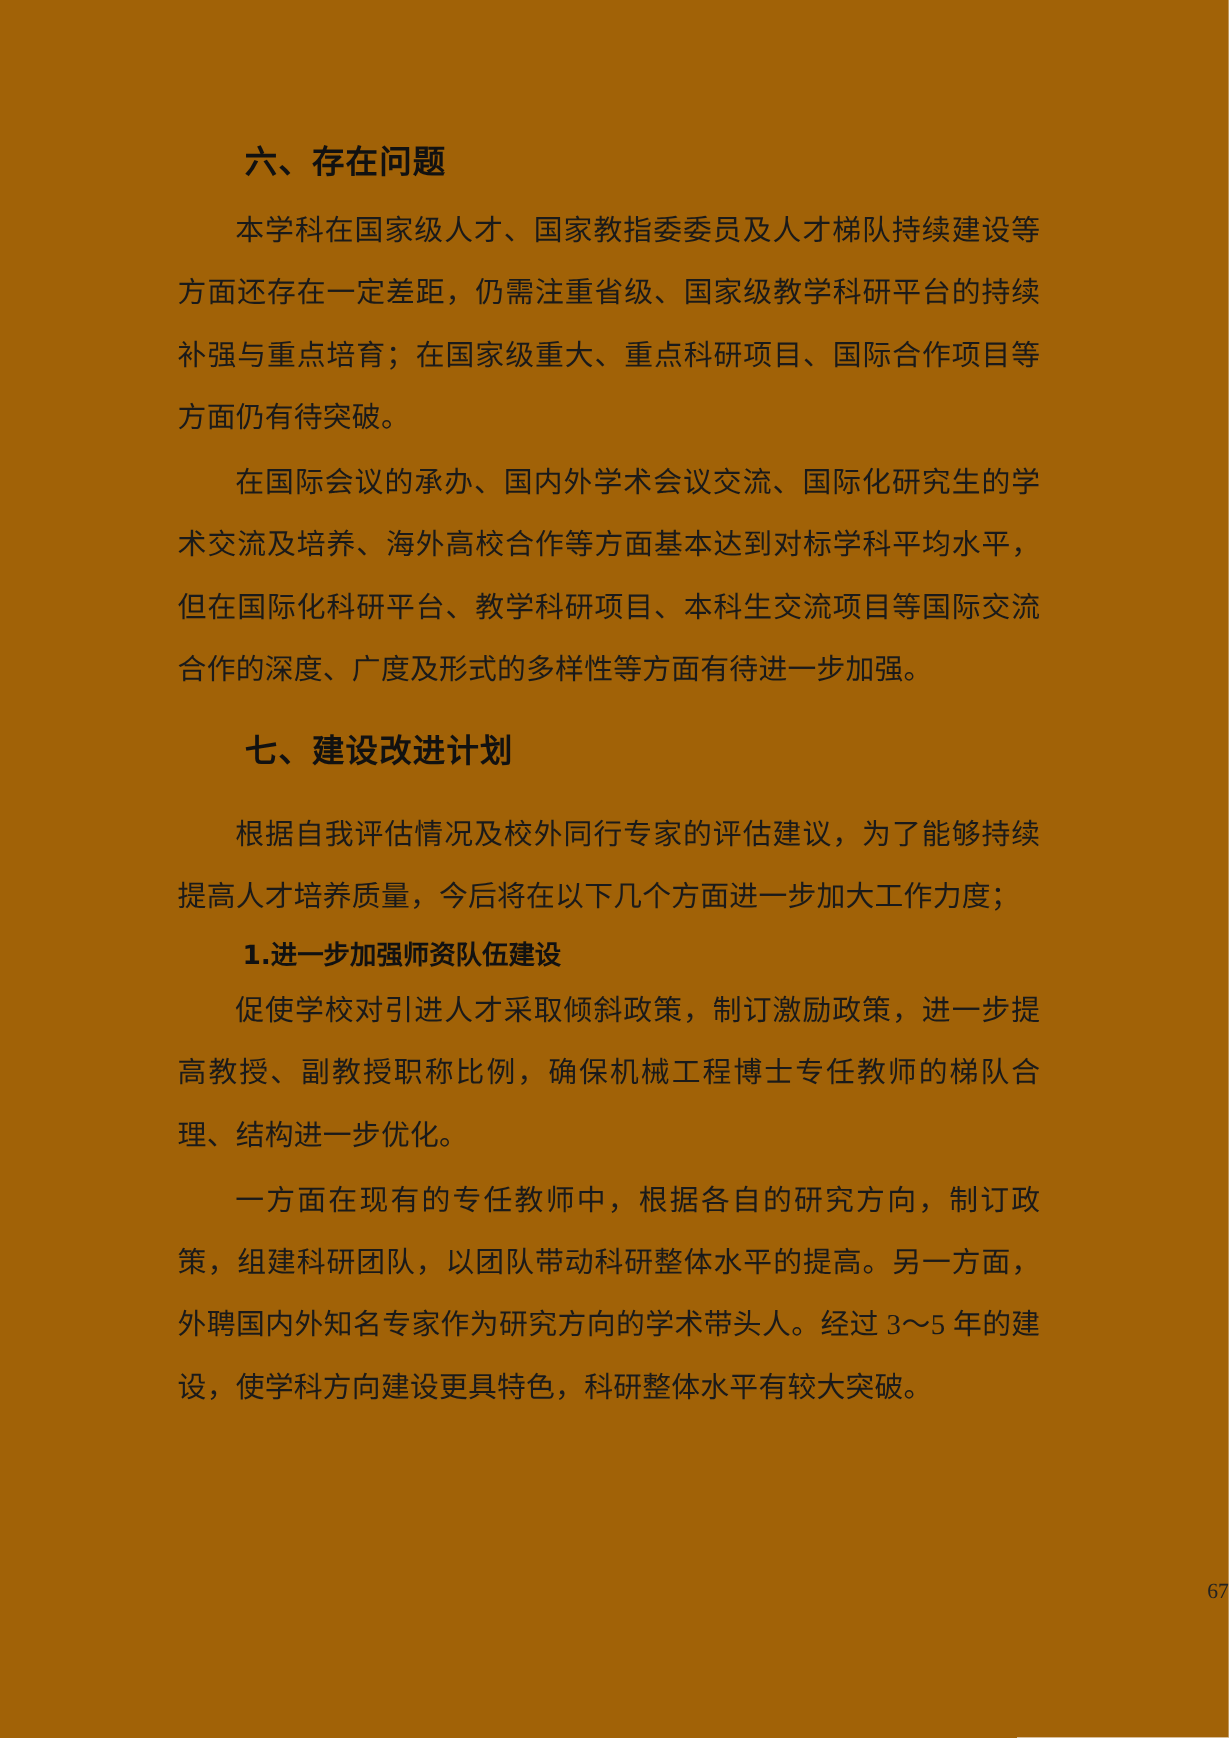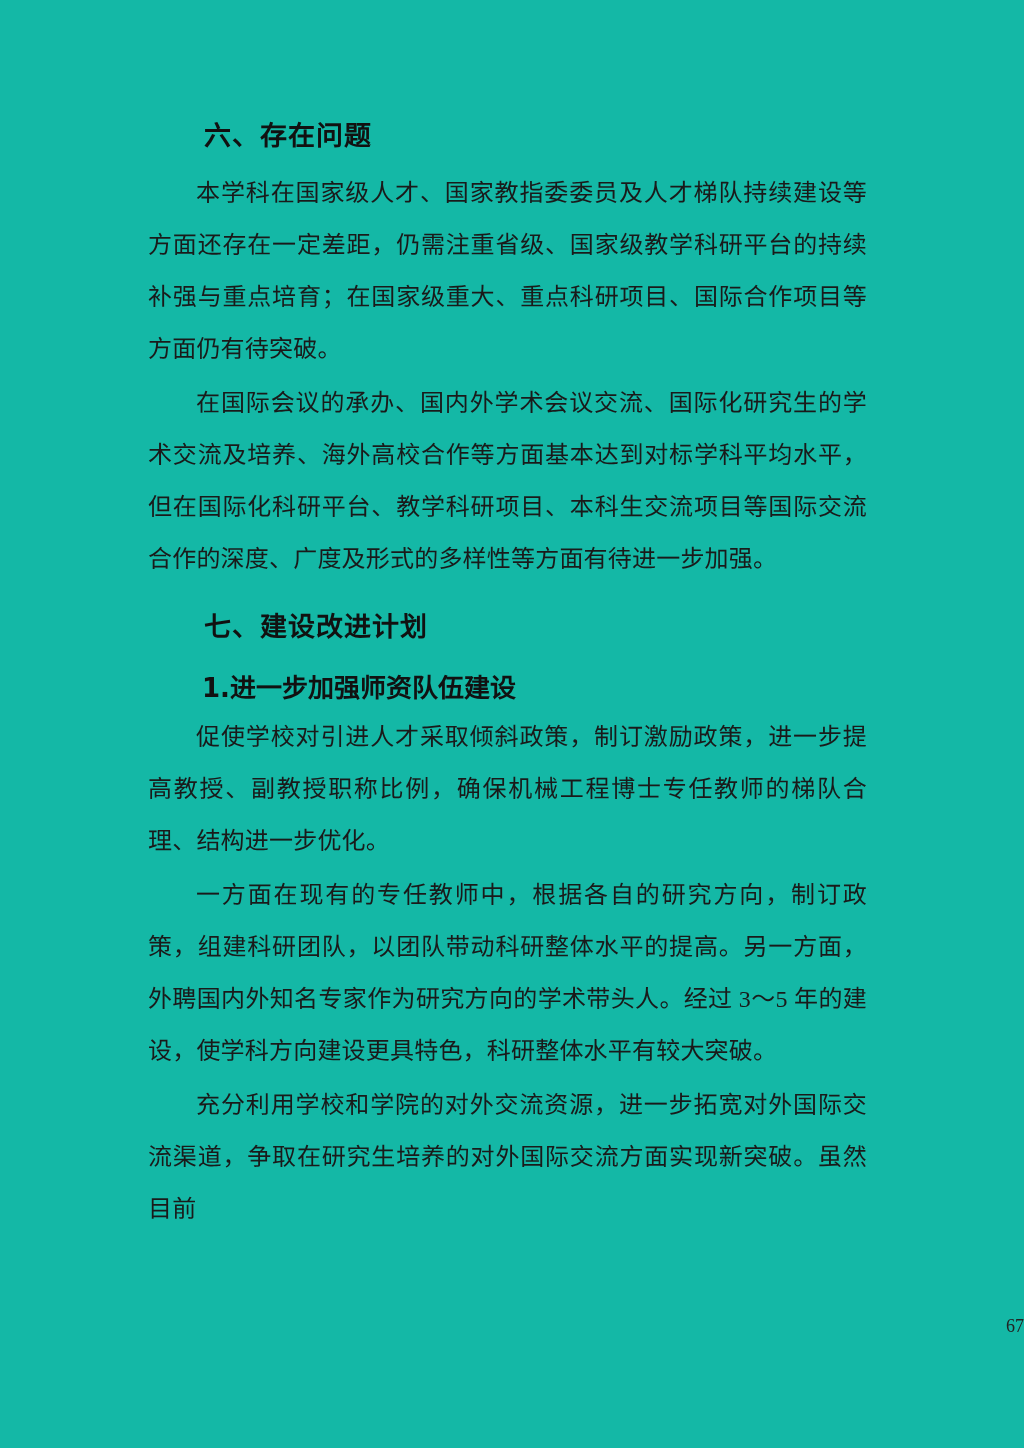--- a/index.html
+++ b/index.html
@@ -4,21 +4,21 @@
 <style>
   html, body {
     margin: 0;
     padding: 0;
     background: #ffffff;
   }
   .page {
     position: relative;
     width: 1024px;
     height: 1448px;
-    background: #14b8a6;
+    background: #a16207;
     margin: 0 auto;
     box-sizing: border-box;
     font-family: "Liberation Serif", "DejaVu Serif", serif;
     color: #1a1a1a;
     overflow: hidden;
     padding-left: 28px;
   }
   .content {
     position: absolute;
     left: 148px;
@@ -34,21 +34,21 @@
     padding-left: 56px;
     line-height: 1.3;
     color: #111;
   }
   h2.section-heading.second {
     margin-top: 24px;
     margin-bottom: 26px;
   }
   h3.sub-heading {
     font-family: "DejaVu Sans", "Liberation Sans", sans-serif;
-    font-size: 26px;
+    font-size: 22px;
     font-weight: bold;
     margin: 8px 0 4px 0;
     padding-left: 54px;
     line-height: 1.4;
     color: #111;
   }
   p.body-para {
     font-size: 24px;
     line-height: 52px;
     margin: 0 11px 2px 0;
@@ -76,24 +76,24 @@
   <div class="content">
 
     <h2 class="section-heading">六、存在问题</h2>
 
     <p class="body-para">本学科在国家级人才、国家教指委委员及人才梯队持续建设等方面还存在一定差距，仍需注重省级、国家级教学科研平台的持续补强与重点培育；在国家级重大、重点科研项目、国际合作项目等方面仍有待突破。</p>
 
     <p class="body-para">在国际会议的承办、国内外学术会议交流、国际化研究生的学术交流及培养、海外高校合作等方面基本达到对标学科平均水平，但在国际化科研平台、教学科研项目、本科生交流项目等国际交流合作的深度、广度及形式的多样性等方面有待进一步加强。</p>
 
     <h2 class="section-heading second">七、建设改进计划</h2>
 
+    <p class="body-para">根据自我评估情况及校外同行专家的评估建议，为了能够持续提高人才培养质量，今后将在以下几个方面进一步加大工作力度；</p>
 
     <h3 class="sub-heading">1.进一步加强师资队伍建设</h3>
     <p class="body-para">促使学校对引进人才采取倾斜政策，制订激励政策，进一步提高教授、副教授职称比例，确保机械工程博士专任教师的梯队合理、结构进一步优化。</p>
 
     <p class="body-para">一方面在现有的专任教师中，根据各自的研究方向，制订政策，组建科研团队，以团队带动科研整体水平的提高。另一方面，外聘国内外知名专家作为研究方向的学术带头人。经过 3～5 年的建设，使学科方向建设更具特色，科研整体水平有较大突破。</p>
 
-    <p class="body-para">充分利用学校和学院的对外交流资源，进一步拓宽对外国际交流渠道，争取在研究生培养的对外国际交流方面实现新突破。虽然目前</p>
 
   </div>
 
   <div class="page-number">67</div>
 </div>
 
 </body></html>

